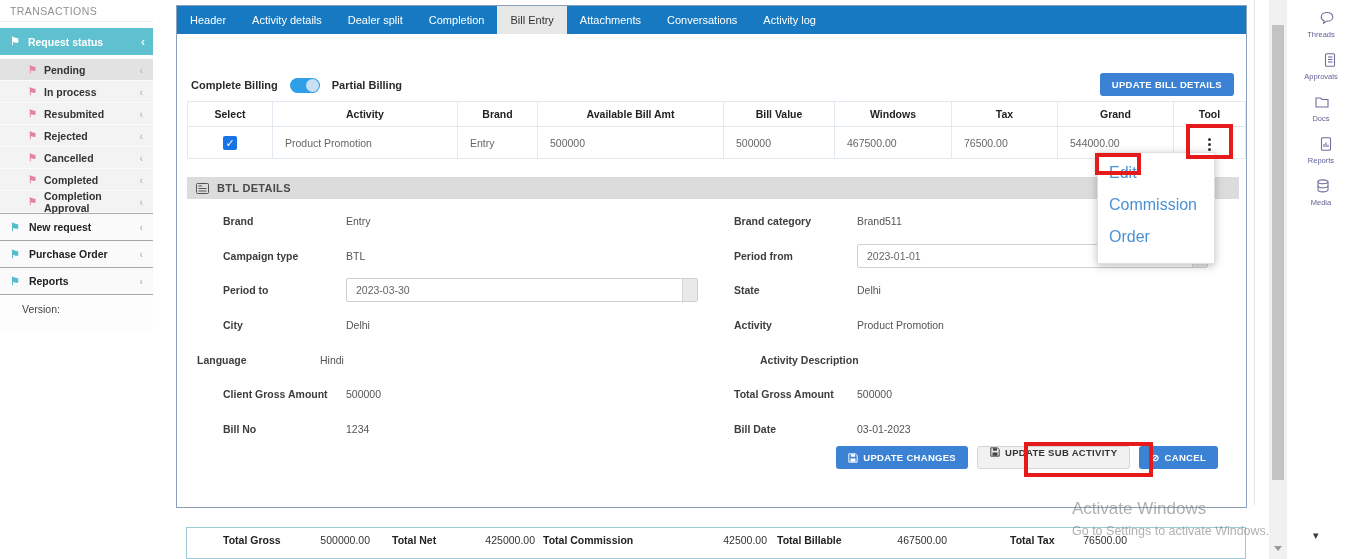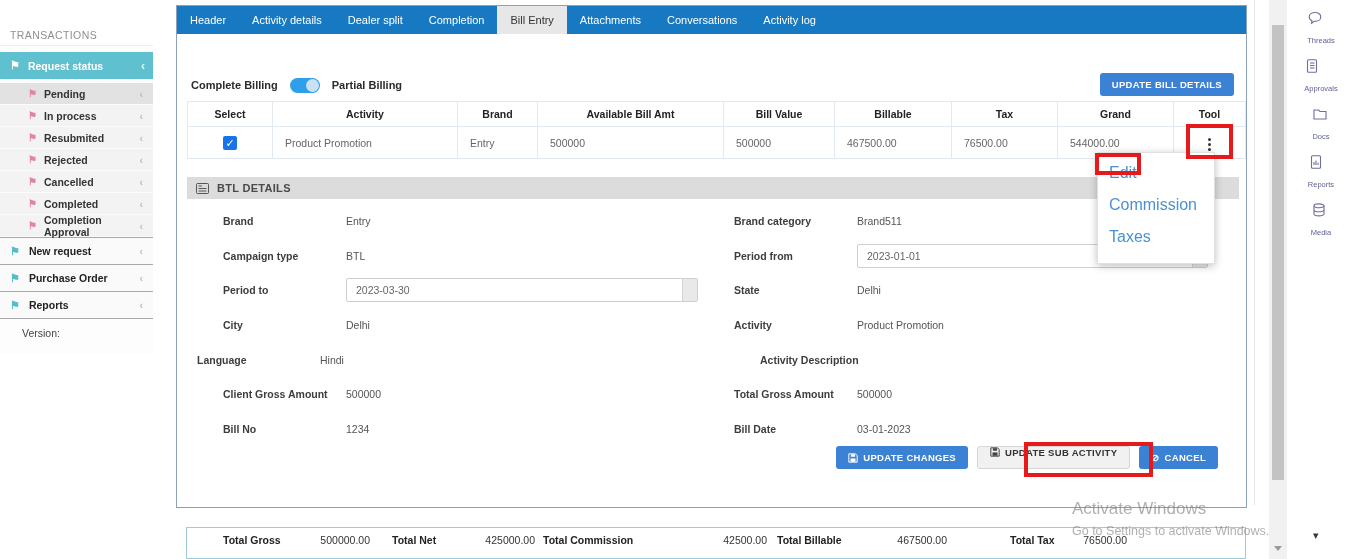--- a/index.html
+++ b/index.html
@@ -1,20 +1,20 @@
 <!DOCTYPE html>
 <html><head>
 <meta charset="utf-8">
 <style>
   * { margin:0; padding:0; box-sizing:border-box; }
   body { font-family:"Liberation Sans", sans-serif; background:#fff; }
   #stage { position:relative; width:1353px; height:559px; background:#fff; overflow:hidden; }
 
   
-  .sidebar { position:absolute; left:0; top:0; width:153px; height:330px; background:#fdfdfd; font-size:10.5px;margin-top:24px; }
+  .sidebar { position:absolute; left:0; top:0; width:153px; height:330px; background:#fdfdfd; font-size:10.5px; }
   .sb-title { height:22px; line-height:22px; padding-left:10px; color:#8f8f8f; font-size:10.5px; letter-spacing:.4px; border-bottom:1px solid #ededed; background:#fff; }
   .sb-root { margin-top:6px; height:27px; background:#5fc0cf; color:#fff; display:flex; align-items:center; padding:0 8px 0 10px; font-weight:bold; }
   .sb-root .flag { color:#fff; margin-right:8px; font-size:11px; }
   .sb-root .chev { margin-left:auto; color:#eaf7fa; font-size:12px; }
   .sb-sub { margin-top:4px; }
   .sb-sub-item { height:22px; display:flex; align-items:center; padding-left:28px; padding-right:10px; background:#f3f3f3; border-bottom:1px solid #fbfbfb; color:#333; font-weight:bold; }
   .sb-sub-item.active { background:#e2e2e2; }
   .sb-sub-item .flag { color:#e2849b; margin-right:7px; font-size:10px; }
   .sb-sub-item .chev { margin-left:auto; color:#bdbdbd; }
   .sb-sep { border:none; border-top:1px solid #a8a8a8; margin:0; }
@@ -75,21 +75,21 @@
   .totals { position:absolute; left:186px; top:527px; width:1060px; height:32px; background:#fff; border:1px solid #9ccad6; display:flex; align-items:flex-start; padding-top:6px; font-size:10.5px; z-index:5; }
   .totals .tl { font-weight:bold; color:#222; flex:none; }
   .totals .tv { text-align:right; color:#333; flex:none; }
 
   
   .vline { position:absolute; left:1254px; top:0; width:1px; height:505px; background:#e5e5e5; }
   .scrollbar { position:absolute; left:1269px; top:0; width:18px; height:559px; background:#f1f1f1; }
   .thumb { position:absolute; left:3px; top:25px; width:12px; height:455px; background:#c3c3c3; cursor:pointer; }
   .sb-arrow { position:absolute; left:5px; bottom:8px; width:0; height:0; border-left:4px solid transparent; border-right:4px solid transparent; border-top:5px solid #9a9a9a; }
   .rail { position:absolute; left:1290px; top:10px; width:62px; display:flex; flex-direction:column; align-items:center; gap:13px; }
-  .rail-item { display:flex; flex-direction:column; align-items:flex-start; gap:10px; cursor:pointer; }
+  .rail-item { display:flex; flex-direction:column; align-items:flex-end; gap:4px; cursor:pointer; }
   .rail-item svg { stroke:#6e6ea0; fill:none; stroke-width:1.1; }
   .rail-item .rl { font-size:7.5px; color:#5f5f96; }
 
   
   .wm { position:absolute; z-index:50; color:rgba(112,112,112,.55); pointer-events:none; }
   .wm1 { left:1072px; top:499px; font-size:17px; }
   .wm2 { left:1072px; top:524px; font-size:12.5px; }
   .pg-arrow { position:absolute; left:1313px; top:529px; font-size:11px; color:#3a3a3a; z-index:51; }
 </style>
 </head>
@@ -195,21 +195,21 @@
           <col style="width:116px">
           <col style="width:72px">
         </colgroup>
       <tbody>
           <tr>
         <th>Select</th>
         <th>Activity</th>
         <th>Brand</th>
         <th>Available Bill Amt</th>
         <th>Bill Value</th>
-        <th>Billable</th>
+        <th>Windows</th>
         <th>Tax</th>
         <th>Grand</th>
         <th>Tool</th>
       </tr>
       <tr>
         <td class="c"><span class="checkbox">✓</span></td>
         <td>Product Promotion</td>
         <td>Entry</td>
         <td>500000</td>
         <td>500000</td>
@@ -320,21 +320,21 @@
       <button class="btn-blue">
         <span>⊘</span>
         <span>CANCEL</span>
       </button>
     </div>
   </div>
 
   <div class="menu">
     <div class="menu-item">Edit</div>
     <div class="menu-item">Commission</div>
-    <div class="menu-item">Taxes</div>
+    <div class="menu-item">Order</div>
   </div>
 
   <div class="ann ann-tool"></div>
   <div class="ann ann-edit"></div>
   <div class="ann ann-usa"></div>
 
   <div class="totals">
     <span class="tl" style="margin-left:36px;width:90px">Total Gross</span>
     <span class="tv" style="width:57px">500000.00</span>
     <span class="tl" style="margin-left:22px;width:90px">Total Net</span>

